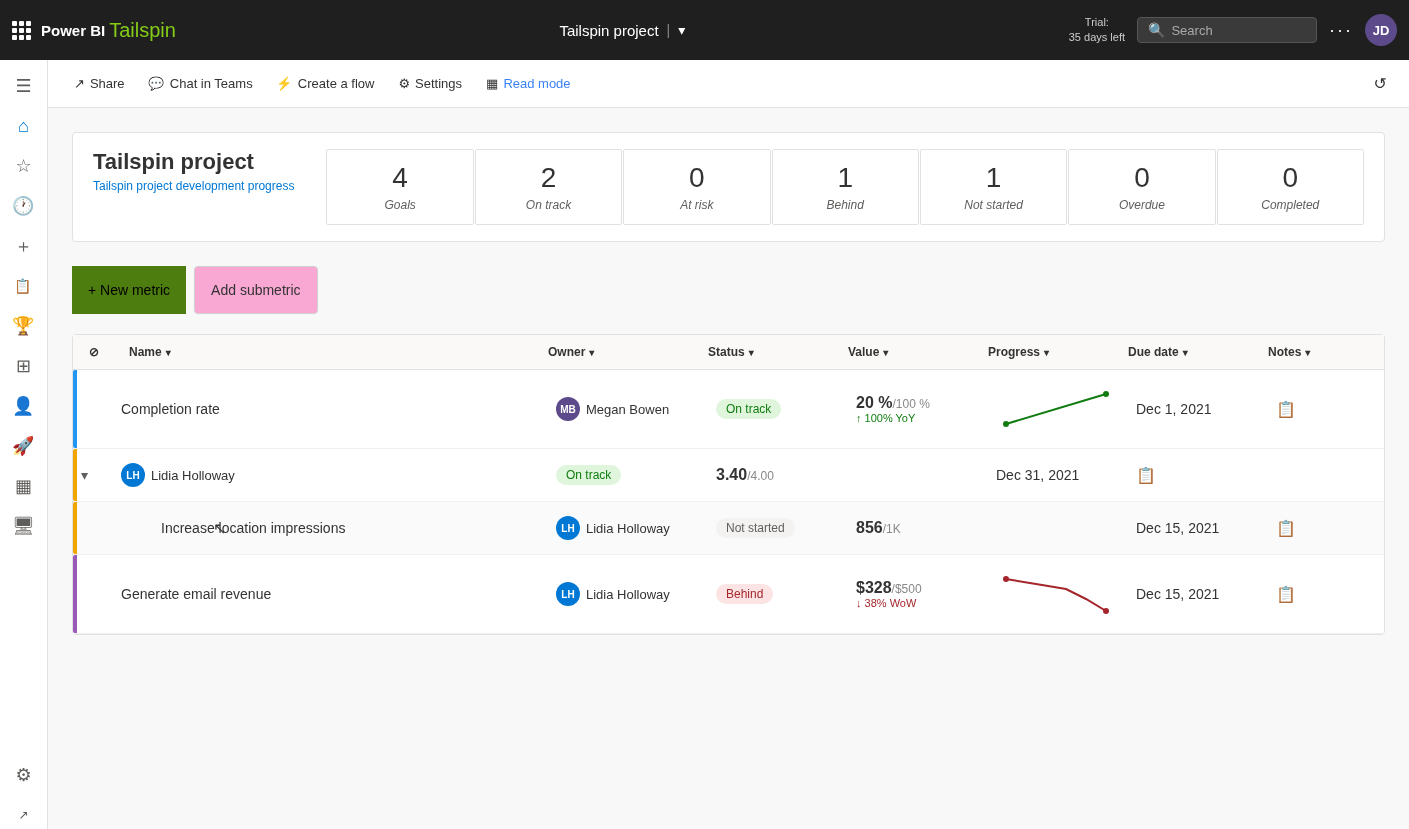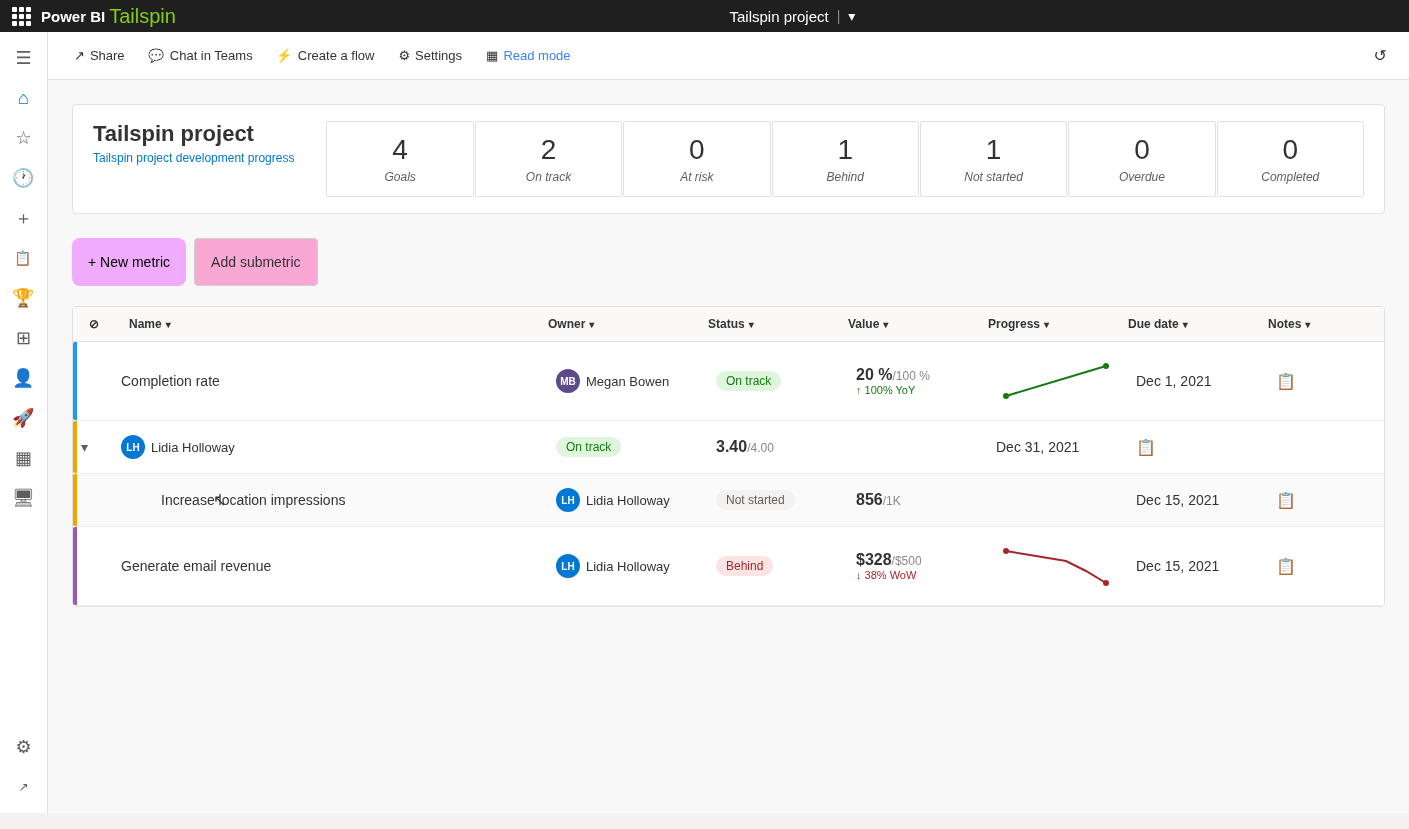--- a/index.html
+++ b/index.html
@@ -2,21 +2,21 @@
 <html><head>
   <meta charset="utf-8">
   <style>
     * { box-sizing: border-box; margin: 0; padding: 0; }
     body { font-family: 'Segoe UI', Arial, sans-serif; background: #f3f2f1; color: #333; font-size: 14px; }
 
     
     .top-nav {
       background: #1f1f1f;
       color: #fff;
-      height: 32px;
+      height: 60px;
       display: flex;
       align-items: center;
       padding: 0 12px;
       gap: 12px;
     }
     .top-nav-logo { font-weight: 700; font-size: 15px; color: #fff; }
     .top-nav-app { color: #84cc16; font-size: 20px; }
     .top-nav-center { flex: 1; display: flex; align-items: center; justify-content: center; gap: 8px; }
     .top-nav-title { font-size: 15px; color: #fff; }
     .top-nav-dropdown { color: #fff; cursor: pointer; font-size: 14px; }
@@ -109,25 +109,25 @@
       border-radius: 2px;
       padding: 12px 16px;
       text-align: center;
     }
     .stat-value { font-size: 28px; font-weight: 300; margin-bottom: 4px; }
     .stat-label { font-size: 12px; color: #605e5c; font-style: italic; }
 
     
     .metric-actions { display: flex; gap: 8px; margin-bottom: 20px; }
     .btn-new-metric {
-      background: #f0abfc;
+      background: #4d7c0f;
       color: #000;
       border: none;
       padding: 16px 16px;
-      border-radius: 8px;
+      border-radius: 0;
       cursor: pointer;
       font-size: 14px;
       font-weight: 500;
       display: flex;
       align-items: center;
       gap: 6px;
     }
     .btn-add-sub {
       background: #f9a8d4;
       color: #333;
@@ -217,20 +217,34 @@
       <span style="background:#fff;border-radius:1px;display:block;"></span>
       <span style="background:#fff;border-radius:1px;display:block;"></span>
     </div>
     <span class="top-nav-logo">Power BI</span>
     <span class="top-nav-app">Tailspin</span>
   </div>
   <div class="top-nav-center">
     <span class="top-nav-title">Tailspin project</span>
     <span style="color:#888;">|</span>
     <span class="top-nav-dropdown">▾</span>
+  </div>
+  <div class="top-nav-right">
+    <div class="top-nav-trial">
+      <div>Trial:</div>
+      <div>35 days left</div>
+    </div>
+    <div class="top-nav-search">
+      <span style="color:#aaa;">🔍</span>
+      <input placeholder="Search" style="">
+    </div>
+    <span class="top-nav-dots">···</span>
+    <div class="avatar">
+      <span>JD</span>
+    </div>
   </div>
 </div>
 
 <div class="layout">
 
   <div class="sidebar">
     <div class="sidebar-item">☰</div>
     <div class="sidebar-item active">⌂</div>
     <div class="sidebar-item">☆</div>
     <div class="sidebar-item">🕐</div>

